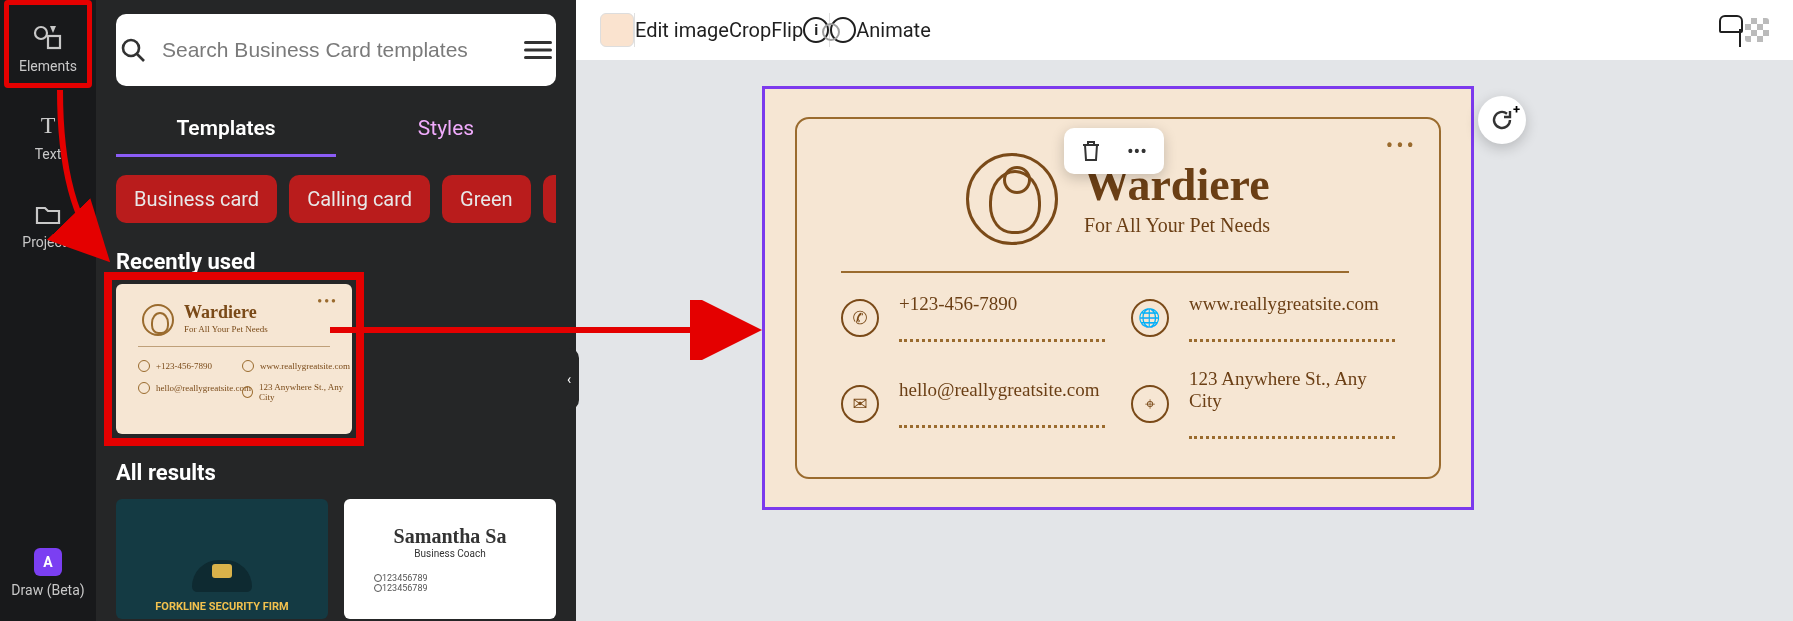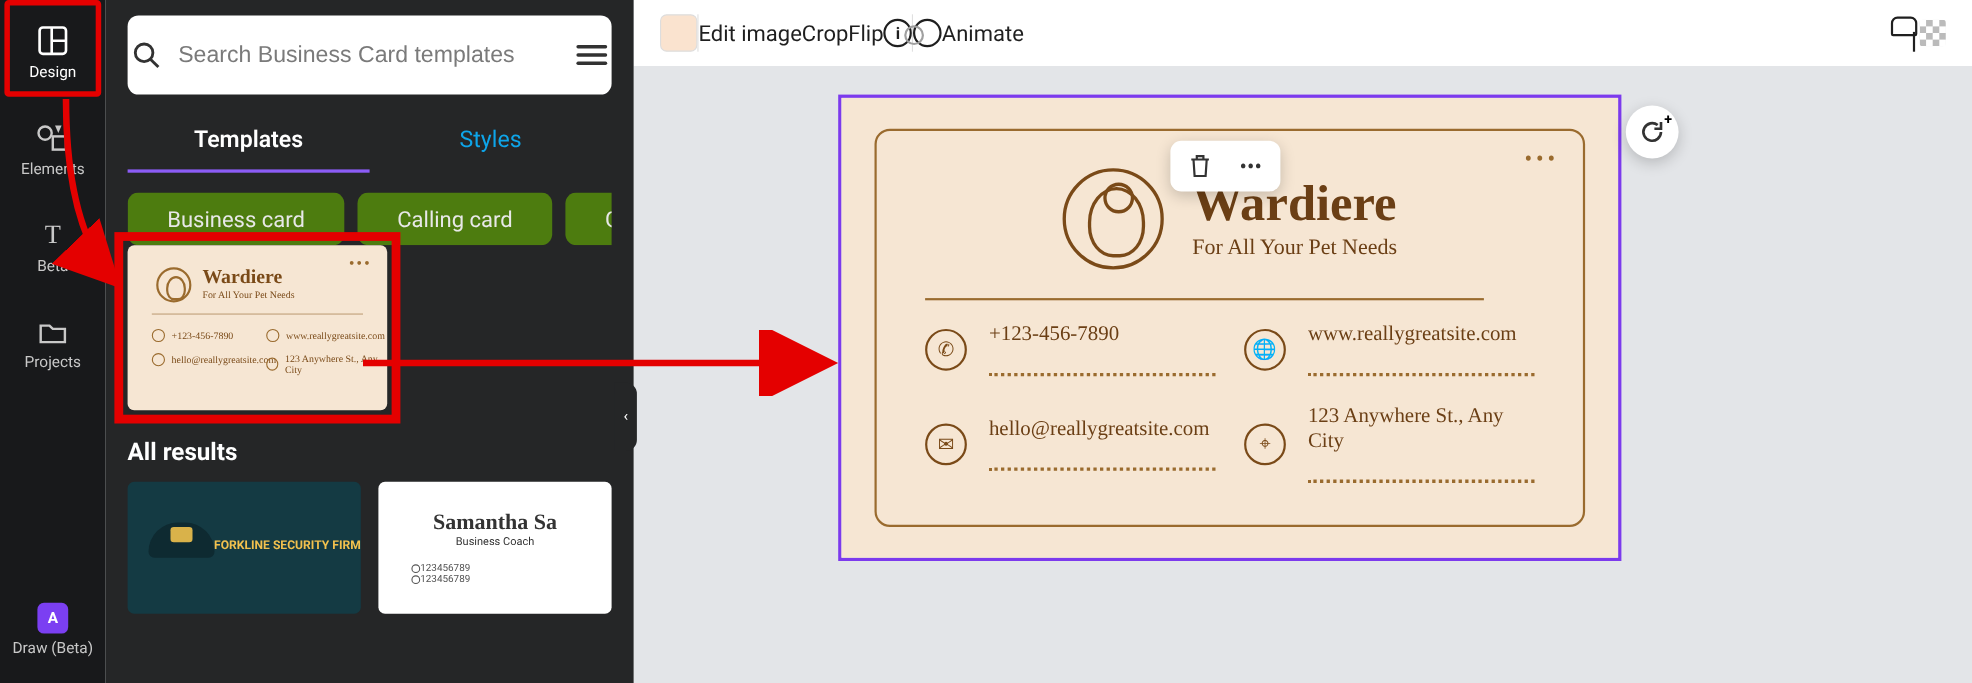--- a/index.html
+++ b/index.html
@@ -34,42 +34,42 @@
 .search{height:72px;background:#fff;border-radius:10px;display:flex;align-items:center;padding:0 4px;gap:14px}
 .search input{flex:1;border:none;outline:none;font-size:21px;color:#333;background:transparent}
 .search input::placeholder{color:#7a7a7a}
 .sliders-icn{width:28px;height:22px;position:relative}
 .sliders-icn:before,.sliders-icn:after{content:"";position:absolute;left:0;right:0;height:3px;background:#323232;border-radius:2px}
 .sliders-icn:before{top:2px}
 .sliders-icn:after{bottom:2px}
 .sliders-icn span{position:absolute;top:50%;left:0;right:0;height:3px;background:#323232;border-radius:2px;transform:translateY(-50%)}
 
 .tabs{display:flex;margin-top:16px}
-.tab{flex:1;text-align:center;font-size:21px;padding:14px 0;color:#0ea5e9;cursor:pointer}
+.tab{flex:1;text-align:center;font-size:21px;padding:14px 0;color:#f0abfc;cursor:pointer}
 .tab.active{color:#fff;font-weight:600;border-bottom:3px solid #8b5cf6}
 
 .chips{display:flex;gap:12px;margin-top:18px;overflow:hidden}
-.chip{background:#4d7c0f;color:#e8e8e8;font-size:20px;padding:12px 36px;border-radius:10px;white-space:nowrap;cursor:pointer}
+.chip{background:#b91c1c;color:#e8e8e8;font-size:20px;padding:12px 18px;border-radius:10px;white-space:nowrap;cursor:pointer}
 
 .sect-title{font-size:22px;font-weight:700;margin:26px 0 10px 0}
 
 .thumb{position:relative;width:236px;height:150px;background:#f6e6d3;border-radius:6px;padding:12px;color:#7a5a2f;font-family:Georgia,serif}
 .thumb-hl{position:absolute;left:-12px;top:-12px;right:-12px;bottom:-12px;border:8px solid #e40000;pointer-events:none}
 .thumb-logo{position:absolute;left:26px;top:20px;width:32px;height:32px;border:2px solid #9a6b2e;border-radius:50%}
 .thumb-logo:after{content:"";position:absolute;left:7px;top:6px;width:14px;height:18px;border:2px solid #9a6b2e;border-radius:50% 50% 40% 40%}
 .thumb-title{position:absolute;left:68px;top:18px;font-weight:bold;font-size:18px;color:#7a4a18}
 .thumb-sub{position:absolute;left:68px;top:40px;font-size:9px;color:#7a4a18}
 .thumb-line{position:absolute;left:22px;right:22px;top:62px;height:1px;background:#bfa079}
 .thumb-row{position:absolute;left:22px;font-size:9px;color:#7a4a18;display:flex;align-items:center;gap:6px}
 .thumb-row .ci{width:12px;height:12px;border:1px solid #9a6b2e;border-radius:50%}
 .thumb-dots{position:absolute;right:14px;top:10px;font-size:14px;letter-spacing:2px;color:#9a6b2e}
 
 .all-grid{display:flex;gap:16px;margin-top:14px}
 .tcard{width:244px;height:120px;border-radius:6px;overflow:hidden;position:relative;cursor:pointer}
-.tcard.dark{background:#143a43;color:#fff;display:flex;align-items:center;justify-content:flex-end;padding-bottom:6px;font-size:11px;font-weight:bold}
+.tcard.dark{background:#143a43;color:#fff;display:flex;flex-direction:column;align-items:center;justify-content:flex-end;padding-bottom:6px;font-size:11px;font-weight:bold}
 .tcard.dark .hat{width:60px;height:32px;background:#0e2a31;border-radius:30px 30px 6px 6px;margin-bottom:8px;position:relative}
 .tcard.dark .hat:before{content:"";position:absolute;left:20px;top:4px;width:20px;height:14px;background:#d9b24a;border-radius:3px}
 .tcard.light{background:#fff;color:#333;display:flex;flex-direction:column;align-items:center;justify-content:center}
 .tcard.light .nm{font-family:Georgia,serif;font-size:20px;font-weight:bold}
 .tcard.light .rl{font-size:10px;margin-bottom:14px}
 .tcard.light .ln{font-size:9px;color:#555;align-self:flex-start;margin-left:30px;display:flex;align-items:center;gap:0}
 .tcard.light .ln .dot{width:8px;height:8px;border:1px solid #555;border-radius:50%}
 
 
 .collapse{position:absolute;left:559px;top:348px;width:20px;height:62px;background:#252627;border-radius:0 10px 10px 0;display:flex;align-items:center;justify-content:center;color:#fff;font-size:14px;cursor:pointer}
@@ -120,47 +120,37 @@
   <div class="sep"></div>
   <div class="animate-icn"></div>
   <div class="btn">Animate</div>
   <div class="spacer"></div>
   <div class="paint-icn"></div>
   <div class="trans-icn"></div>
 </div>
 
 <div class="rail">
   <div class="hl"></div>
-  <div class="rail-item active">
-    <div class="rico">
-      <svg width="30" height="30" viewBox="0 0 30 30">
-          <rect x="3" y="3" width="24" height="24" rx="3" fill="none" stroke="#fff" stroke-width="2.4"></rect>
-          <line x1="14" y1="3" x2="14" y2="27" stroke="#fff" stroke-width="2.4"></line>
-          <line x1="14" y1="15" x2="27" y2="15" stroke="#fff" stroke-width="2.4"></line>
-        </svg>
-    </div>
-    <span>Design</span>
-  </div>
   <div class="rail-item">
     <div class="rico">
       <svg width="30" height="26" viewBox="0 0 30 26">
           <circle cx="8" cy="9" r="6" fill="none" stroke="#c8c8c8" stroke-width="2.2"></circle>
           <rect x="15" y="12" width="12" height="12" fill="none" stroke="#c8c8c8" stroke-width="2.2"></rect>
           <path d="M17 2 L23 2 L20 9 Z" fill="#c8c8c8"></path>
         </svg>
     </div>
     <span>Elements</span>
   </div>
   <div class="rail-item">
     <div class="rico">
       <svg width="30" height="26" viewBox="0 0 30 26">
           <text x="15" y="21" text-anchor="middle" font-size="24" font-family="Georgia" fill="#c8c8c8">T</text>
         </svg>
     </div>
-    <span>Beta</span>
+    <span>Text</span>
   </div>
   <div class="rail-item">
     <div class="rico">
       <svg width="30" height="26" viewBox="0 0 30 26">
           <path d="M4 8h8l3 3h11v12H4z" fill="none" stroke="#c8c8c8" stroke-width="2.2"></path>
         </svg>
     </div>
     <span>Projects</span>
   </div>
   <div class="rail-item rlast">
@@ -186,20 +176,21 @@
     <div class="tab">Styles</div>
   </div>
 
   <div class="chips">
     <div class="chip">Business card</div>
     <div class="chip">Calling card</div>
     <div class="chip">Green</div>
     <div class="chip">B</div>
   </div>
 
+  <div class="sect-title">Recently used</div>
 
   <div class="thumb">
     <div class="thumb-hl"></div>
     <div class="thumb-dots">•••</div>
     <div class="thumb-logo"></div>
     <div class="thumb-title">Wardiere</div>
     <div class="thumb-sub">For All Your Pet Needs</div>
     <div class="thumb-line"></div>
     <div class="thumb-row" style="top:76px">
         <span class="ci"></span>

